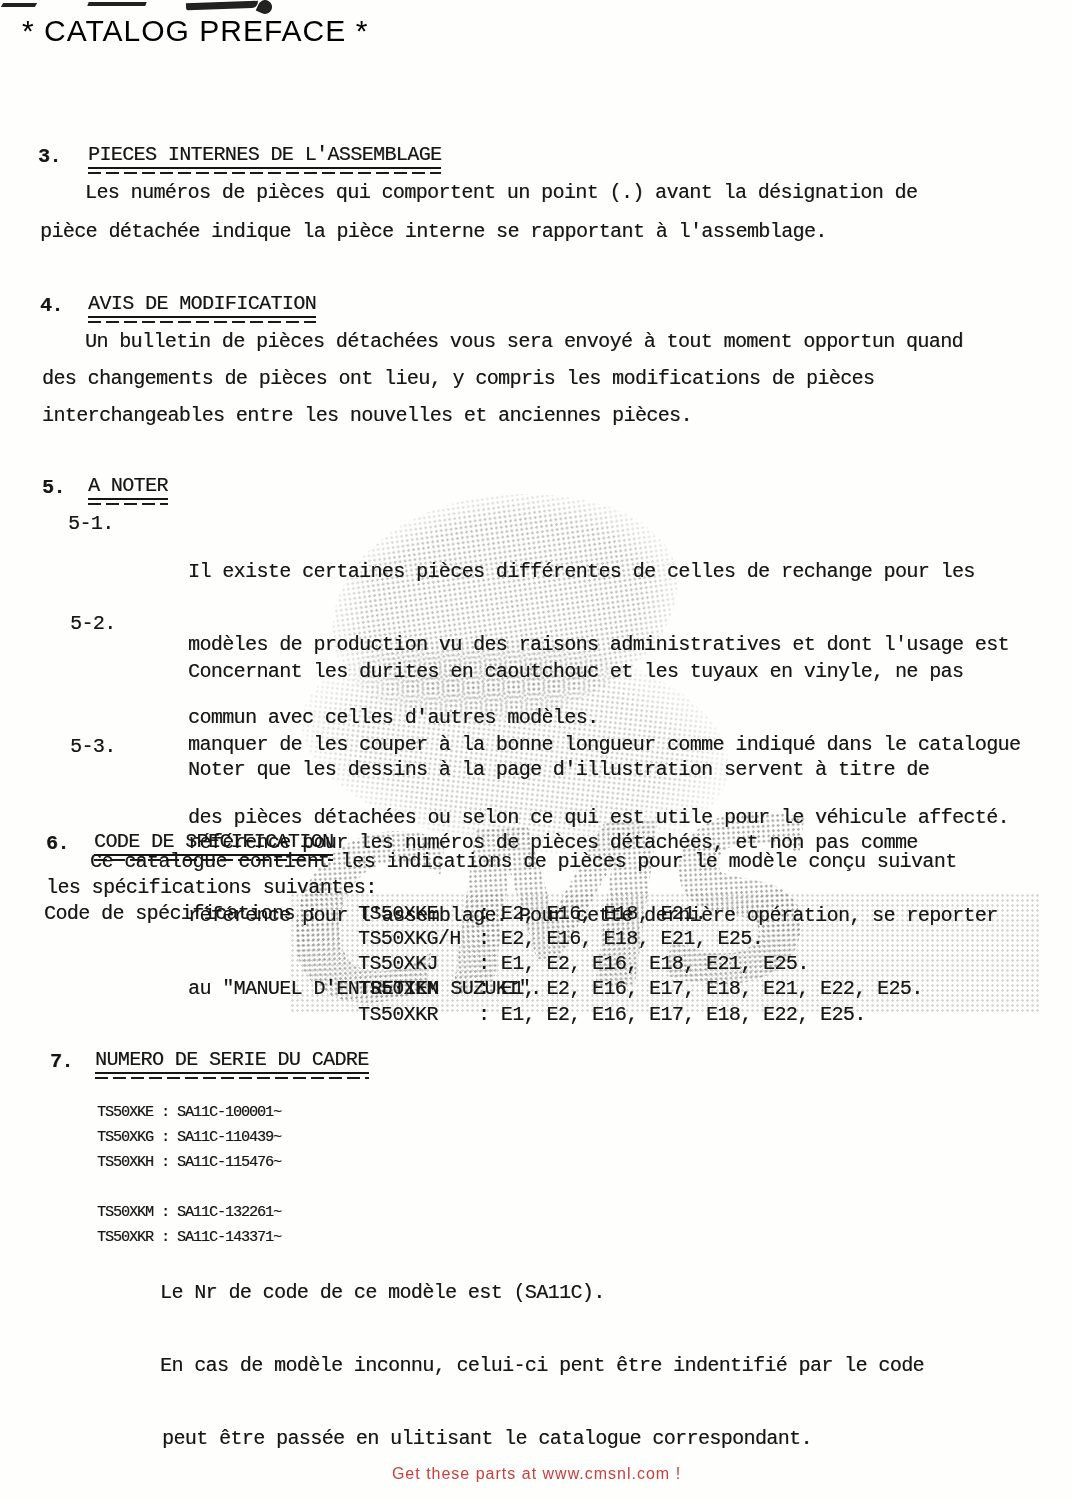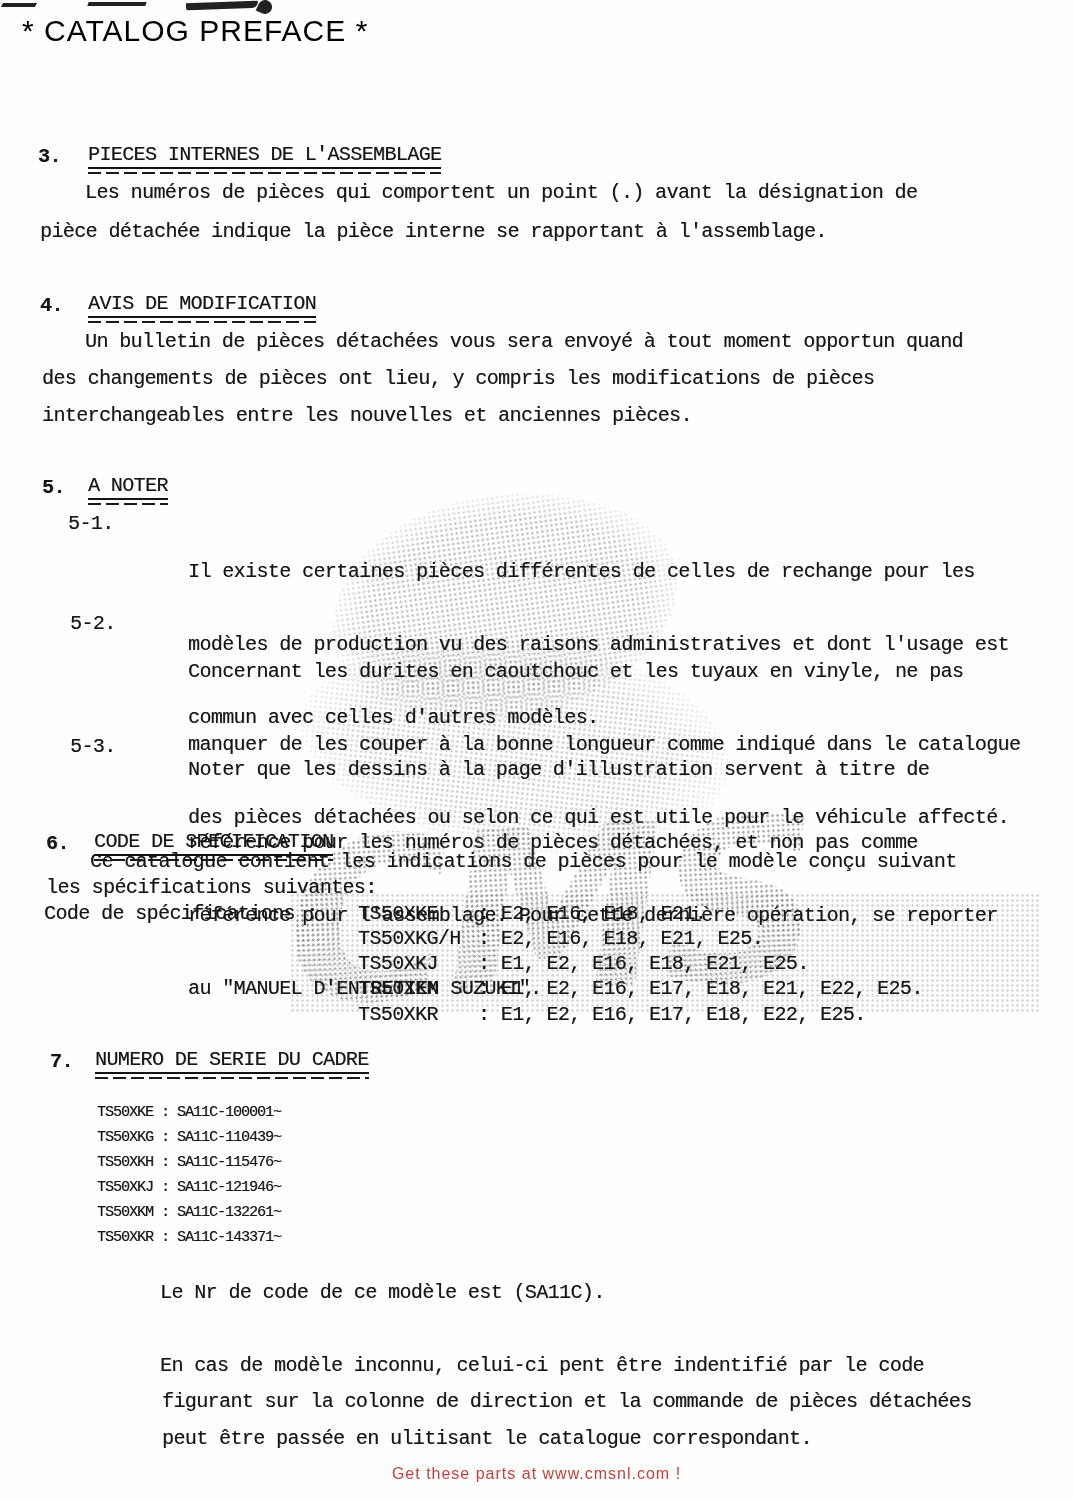--- a/index.html
+++ b/index.html
@@ -172,24 +172,22 @@
   <div class="t spec-row" style="top:1003px;left:358px;width:660px">
     <span class="spec-model">TS50XKR</span><span>: E1, E2, E16, E17, E18, E22, E25.</span>
   </div>
 
   <div class="t sec-num" style="top:1050px;left:50px">7.</div>
   <div class="t" style="top:1048px;left:95px"><span class="sec-title">NUMERO DE SERIE DU CADRE</span></div>
 
   <div class="t serial-row" style="top:1100px;left:97px"><span>TS50XKE</span><span> : SA11C-100001~</span></div>
   <div class="t serial-row" style="top:1125px;left:97px"><span>TS50XKG</span><span> : SA11C-110439~</span></div>
   <div class="t serial-row" style="top:1150px;left:97px"><span>TS50XKH</span><span> : SA11C-115476~</span></div>
-  <div class="t serial-row" style="top:1175px;left:97px"><span>TS50XKJ</span><span> : SA11C-121946~</span></div>
   <div class="t serial-row" style="top:1200px;left:97px"><span>TS50XKM</span><span> : SA11C-132261~</span></div>
   <div class="t serial-row" style="top:1225px;left:97px"><span>TS50XKR</span><span> : SA11C-143371~</span></div>
 
   <div class="t note-line" style="top:1281px;left:160px">Le Nr de code de ce modèle est (SA11C).</div>
   <div class="t note-line" style="top:1354px;left:160px">En cas de modèle inconnu, celui-ci pent être indentifié par le code</div>
-  <div class="t note-line" style="top:1390px;left:162px">figurant sur la colonne de direction et la commande de pièces détachées</div>
   <div class="t note-line" style="top:1427px;left:162px">peut être passée en ulitisant le catalogue correspondant.</div>
 
   <div class="footer">Get these parts at www.cmsnl.com !</div>
 
 </div>
 
 </body></html>

